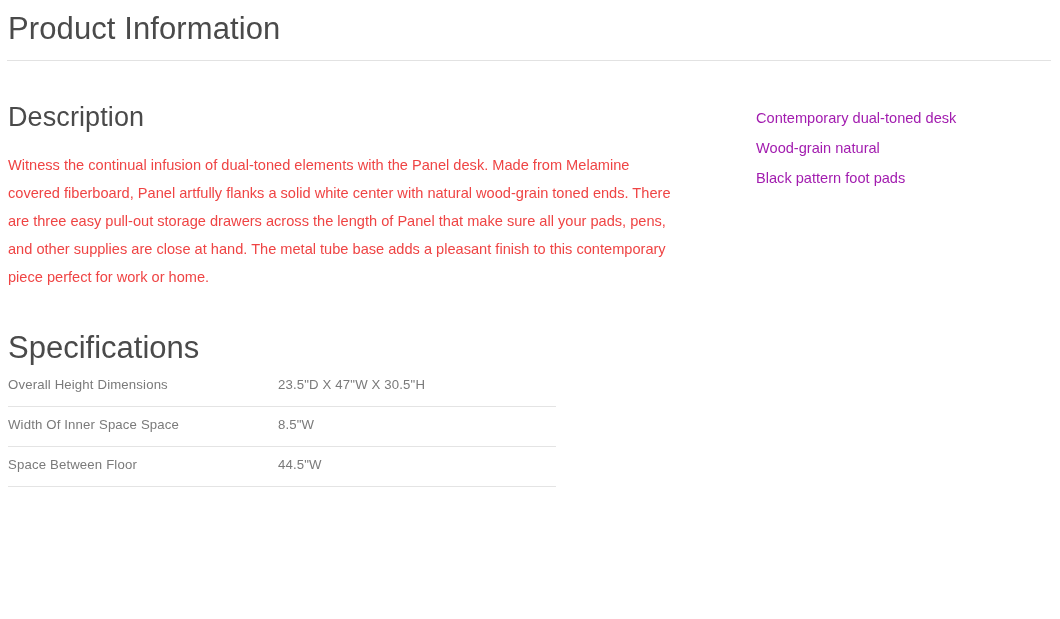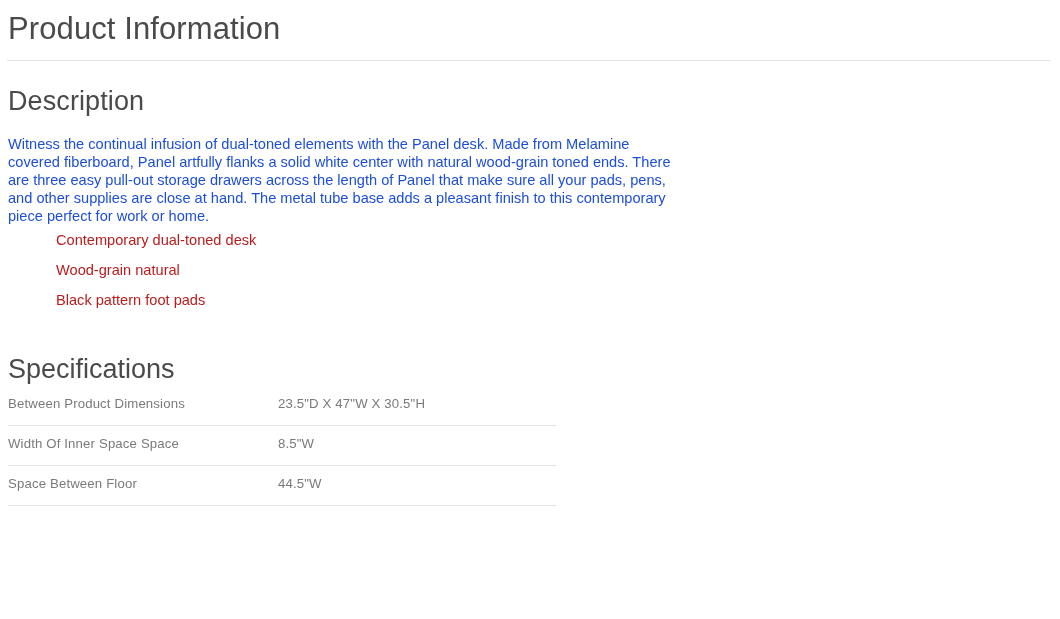--- a/index.html
+++ b/index.html
@@ -28,56 +28,56 @@
     line-height: 1.1;
   }
   .title-rule {
     height: 1px;
     background: #e2e2e2;
     width: 1044px;
     margin-left: -1px;
   }
   .columns {
     display: flex;
-    flex-direction: column;
+    flex-direction: row;
     align-items: flex-start;
-    margin-top: 26px;
+    margin-top: 42px;
   }
   .col-left { width: 700px; }
   .col-right { width: 330px; padding-left: 48px; }
   h2.section-title {
     font-size: 27px;
     font-weight: 400;
     color: #4a4a4a;
     margin: 0 0 18px 0;
     line-height: 1.1;
     letter-spacing: 0.1px;
   }
   .description-text {
     font-size: 14.6px;
-    line-height: 18px;
-    color: #1d4ed8;
+    line-height: 28px;
+    color: #ef4444;
     max-width: 672px;
     margin: 0;
   }
   .features-list {
     list-style: none;
     margin: 0;
     padding: 0;
   }
   .features-list li {
     font-size: 14.6px;
     line-height: 30px;
-    color: #b91c1c;
+    color: #a21caf;
   }
   .specs-wrap {
     margin-top: 40px;
   }
   .specs-title {
-    font-size: 27px;
+    font-size: 31px;
     font-weight: 400;
     color: #4a4a4a;
     margin: 0 0 10px 0;
     line-height: 1.1;
   }
   table.specs {
     border-collapse: collapse;
     width: 548px;
     table-layout: fixed;
   }
@@ -116,21 +116,21 @@
       </ul>
     </div>
 
   </div>
 
   <div class="specs-wrap">
     <h2 class="specs-title">Specifications</h2>
     <table class="specs">
       <tbody>
         <tr>
-          <td class="spec-name">Between Product Dimensions</td>
+          <td class="spec-name">Overall Height Dimensions</td>
           <td class="spec-value">23.5"D X 47"W X 30.5"H</td>
         </tr>
         <tr>
           <td class="spec-name">Width Of Inner Space Space</td>
           <td class="spec-value">8.5"W</td>
         </tr>
         <tr>
           <td class="spec-name">Space Between Floor</td>
           <td class="spec-value">44.5"W</td>
         </tr>

